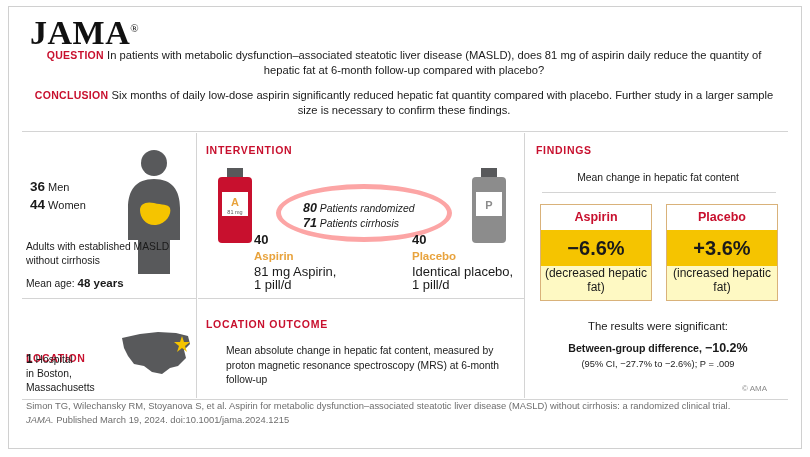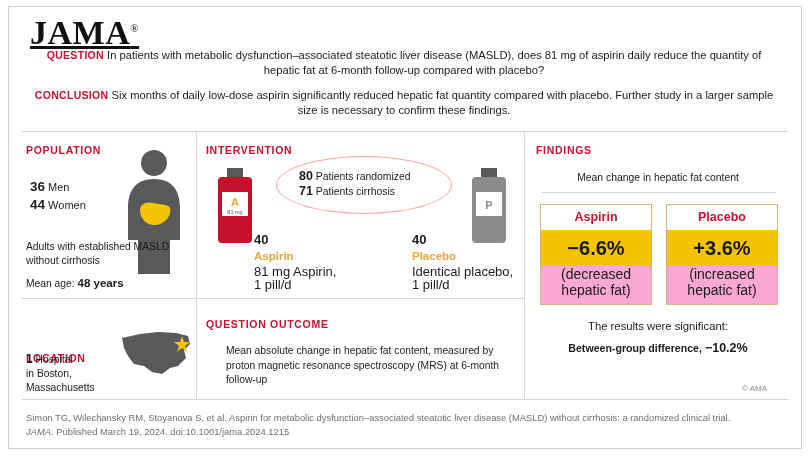--- a/index.html
+++ b/index.html
@@ -30,21 +30,20 @@
   
   .jama-logo {
     position: absolute;
     left: 30px;
     top: 14px;
     font-family: "Liberation Serif", serif;
     font-weight: bold;
     font-size: 34px;
     letter-spacing: 0.5px;
     color: #111111;
-    text-decoration: underline;
   }
   .jama-logo sup {
     font-size: 11px;
     vertical-align: super;
     font-weight: normal;
   }
 
   
   .qc {
     position: absolute;
@@ -214,26 +213,27 @@
   .bottleP {
     position: absolute;
     left: 466px;
     top: 168px;
     width: 46px;
     height: 76px;
   }
   .randomized-oval {
     position: absolute;
     left: 276px;
-    top: 156px;
+    top: 184px;
     width: 176px;
     height: 58px;
-    border: 1px solid #fca5a5;
+    border: 5px solid #fca5a5;
     border-radius: 50%/50%;
     box-sizing: border-box;
+    font-style: italic;
   }
   .randomized-oval .line {
     font-size: 10.4px;
     color: #1a1a1a;
     line-height: 15px;
   }
   .randomized-oval .line b {
     font-size: 12.5px;
   }
   .randomized-inner {
@@ -327,22 +327,22 @@
     padding: 5px 0 6px 0;
   }
   .rb-value {
     background: #f5c400;
     font-size: 20px;
     font-weight: bold;
     color: #1a1a1a;
     padding: 7px 0 6px 0;
   }
   .rb-caption {
-    background: #f9a8d4;
-    font-size: 14px;
+    background: #fef9c3;
+    font-size: 12px;
     color: #1a1a1a;
     padding: 0 0 6px 0;
   }
   .signif {
     position: absolute;
     left: 536px;
     top: 320px;
     width: 244px;
     text-align: center;
   }
@@ -369,21 +369,21 @@
     left: 742px;
     top: 384px;
     font-size: 8px;
     color: #8a8a8a;
   }
 
   
   .citation {
     position: absolute;
     left: 26px;
-    top: 411px;
+    top: 399px;
     width: 752px;
     font-size: 9.4px;
     line-height: 13.5px;
     color: #6e6e6e;
   }
   .citation i { font-style: italic; }
 </style>
 </head>
 <body>
 
@@ -405,21 +405,20 @@
     </p>
   </div>
 
   <div class="hr-main"></div>
   <div class="vr1"></div>
   <div class="vr2"></div>
   <div class="hr-col1"></div>
   <div class="hr-col2"></div>
   <div class="hr-bottom"></div>
 
-  <div class="population sec-title">POPULATION</div>
 
   <div class="figure-person">
     <svg width="68" height="128" viewBox="0 0 68 128">
       <circle cx="34" cy="15" r="13" fill="#58595b"></circle>
       <path d="M34 31 C16 31 8 42 8 60 L8 92 L18 92 L18 126 L50 126 L50 92 L60 92 L60 60 C60 42 52 31 34 31 Z" fill="#58595b"></path>
       <path d="M20 62 C20 56 26 53 34 55 C42 57 48 56 50 60 C52 66 46 76 36 77 C26 78 20 70 20 62 Z" fill="#f5c400"></path>
     </svg>
   </div>
 
   <div class="pop-counts">
@@ -498,21 +497,21 @@
 
   <div class="arm-right">
     <div class="arm-n">40</div>
     <div class="arm-name">Placebo</div>
     <div class="arm-detail">
       <span>Identical placebo,</span><br>
       <span>1 pill/d</span>
     </div>
   </div>
 
-  <div class="primary-outcome sec-title">QUESTION OUTCOME</div>
+  <div class="primary-outcome sec-title">LOCATION OUTCOME</div>
   <div class="po-text">Mean absolute change in hepatic fat content, measured by proton magnetic resonance spectroscopy (MRS) at 6-month follow-up</div>
 
   <div class="findings sec-title">FINDINGS</div>
   <div class="findings-sub">Mean change in hepatic fat content</div>
   <div class="findings-rule"></div>
 
   <div class="result-box aspirin">
     <div class="rb-head">Aspirin</div>
     <div class="rb-value">−6.6%</div>
     <div class="rb-caption">(decreased hepatic fat)</div>
@@ -523,20 +522,21 @@
     <div class="rb-value">+3.6%</div>
     <div class="rb-caption">(increased hepatic fat)</div>
   </div>
 
   <div class="signif">
     <div class="l1">The results were significant:</div>
     <div class="l2">
       <span>Between-group difference,</span>
       <span class="big">−10.2%</span>
     </div>
+    <div class="l3">(95% CI, −27.7% to −2.6%); P = .009</div>
   </div>
 
   <div class="copyright">© AMA</div>
 
   <div class="citation">
     <span>Simon TG, Wilechansky RM, Stoyanova S, et al. Aspirin for metabolic dysfunction–associated steatotic liver disease (MASLD) without cirrhosis: a randomized clinical trial.</span><br>
     <i>JAMA.</i>
     <span>Published March 19, 2024. doi:10.1001/jama.2024.1215</span>
   </div>
 </div>

